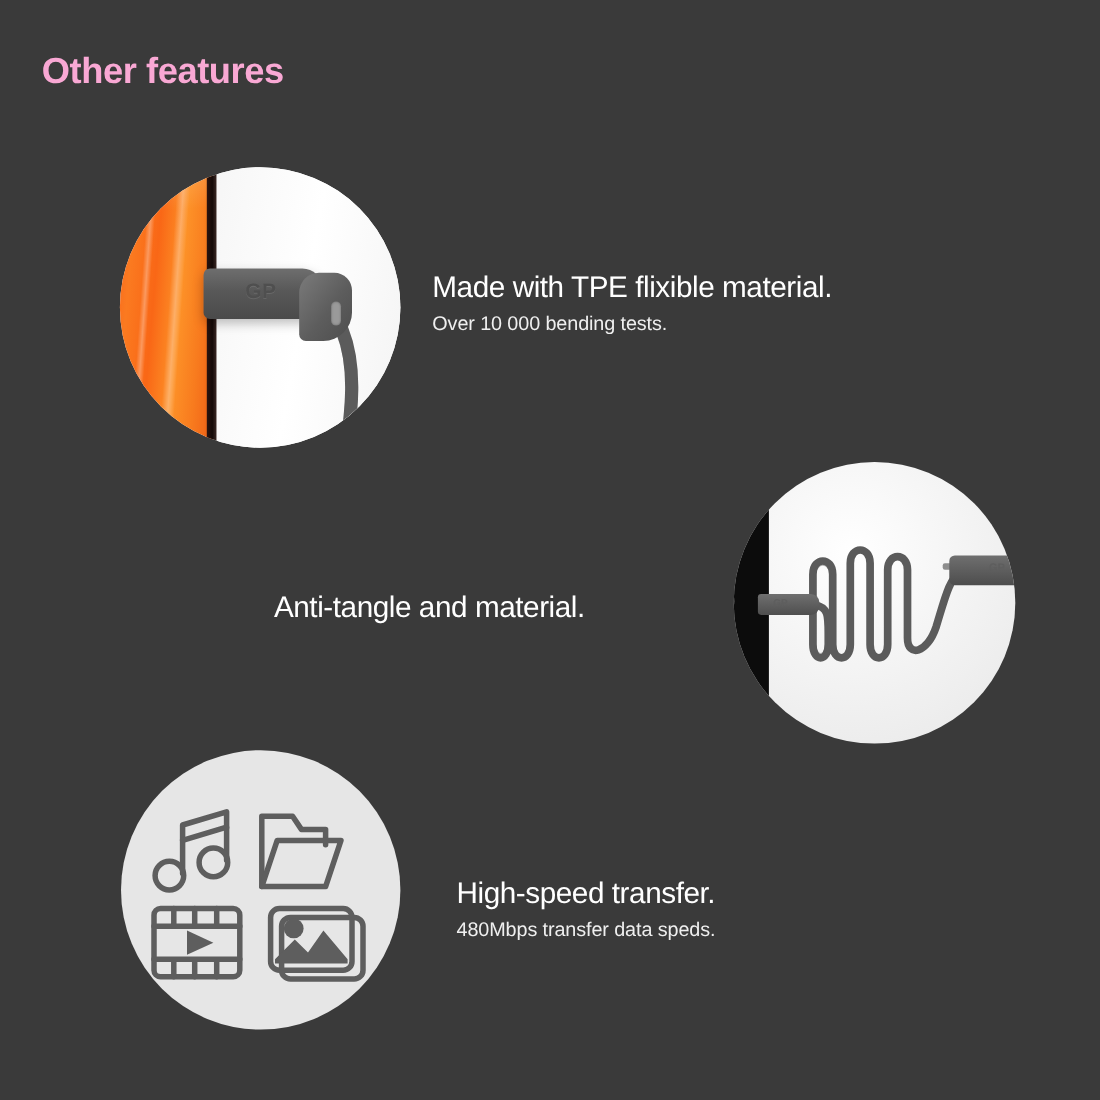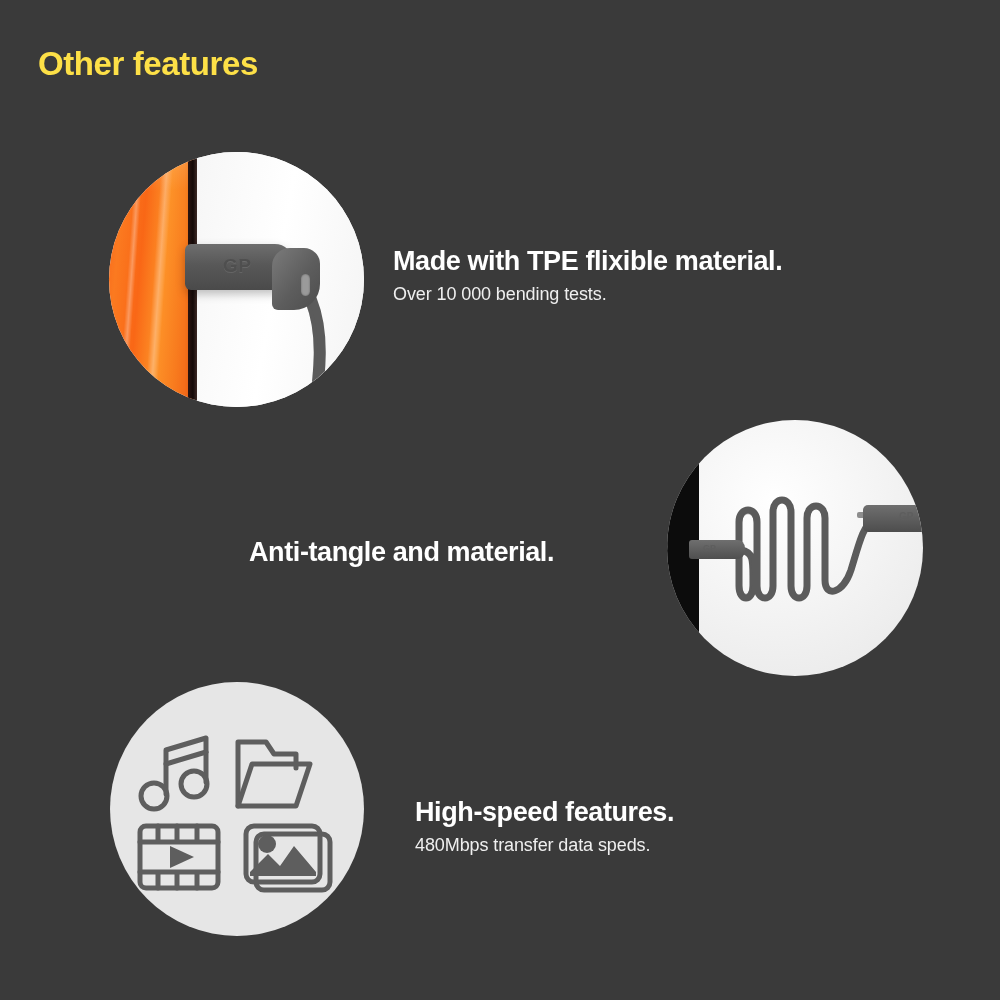--- a/index.html
+++ b/index.html
@@ -20,33 +20,33 @@
     background: #3a3a3a;
   }
 
   
   #page-title {
     position: absolute;
     left: 38px;
     top: 45px;
     font-size: 33px;
     font-weight: bold;
-    color: #fde047;
+    color: #f9a8d4;
     letter-spacing: -0.4px;
     white-space: nowrap;
   }
 
   
   .feature-text {
     position: absolute;
     color: #ffffff;
   }
   .feature-heading {
     font-size: 27px;
-    font-weight: bold;
+    font-weight: normal;
     letter-spacing: -0.4px;
     white-space: nowrap;
     line-height: 1.25;
   }
   .feature-sub {
     font-size: 18px;
     font-weight: 300;
     color: #efefef;
     letter-spacing: -0.1px;
     white-space: nowrap;
@@ -373,17 +373,17 @@
       <g>
         <rect class="icon-stroke" x="146" y="152" width="74" height="56" rx="8"></rect>
         <rect class="icon-stroke" x="136" y="144" width="74" height="56" rx="8" fill="#e6e6e6"></rect>
         <circle class="icon-fill" cx="157" cy="162" r="9"></circle>
         <path class="icon-fill" d="M 140 190 L 158 172 L 170 184 L 184 164 L 206 190 L 206 194 L 140 194 Z"></path>
       </g>
     </svg>
   </div>
 
   <div class="feature-text" id="feature-text-3">
-    <div class="feature-heading">High-speed features.</div>
+    <div class="feature-heading">High-speed transfer.</div>
     <div class="feature-sub">480Mbps transfer data speds.</div>
   </div>
 
 </div>
 
 </body></html>

